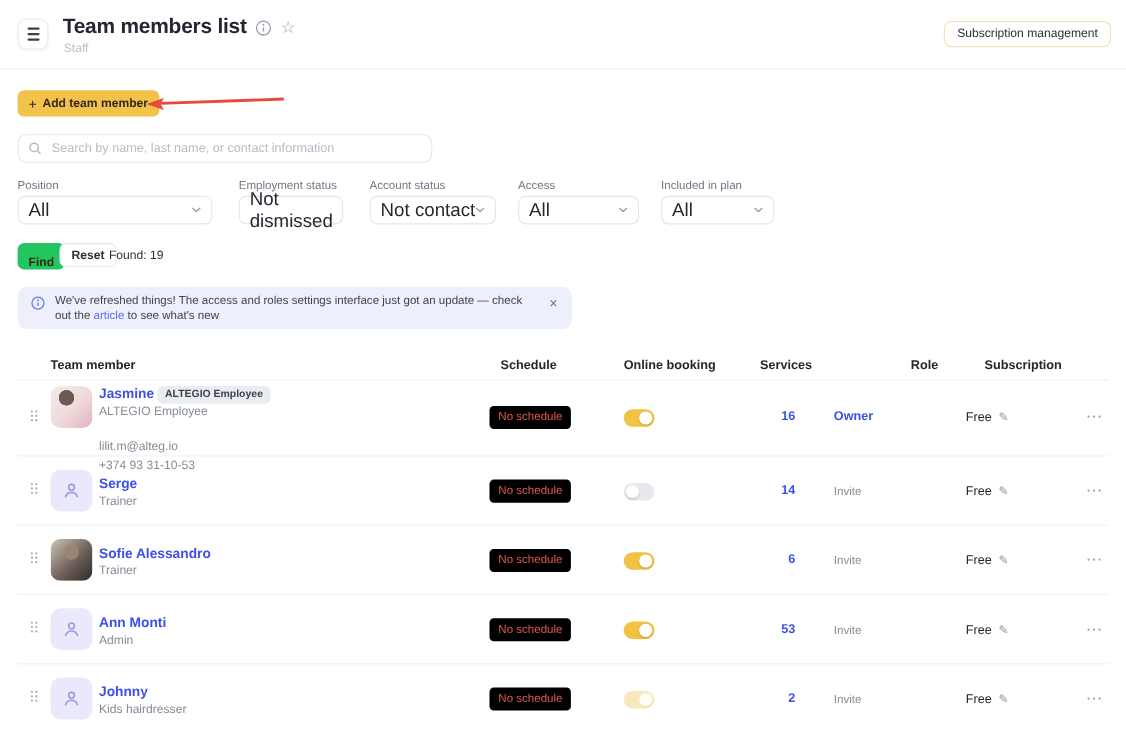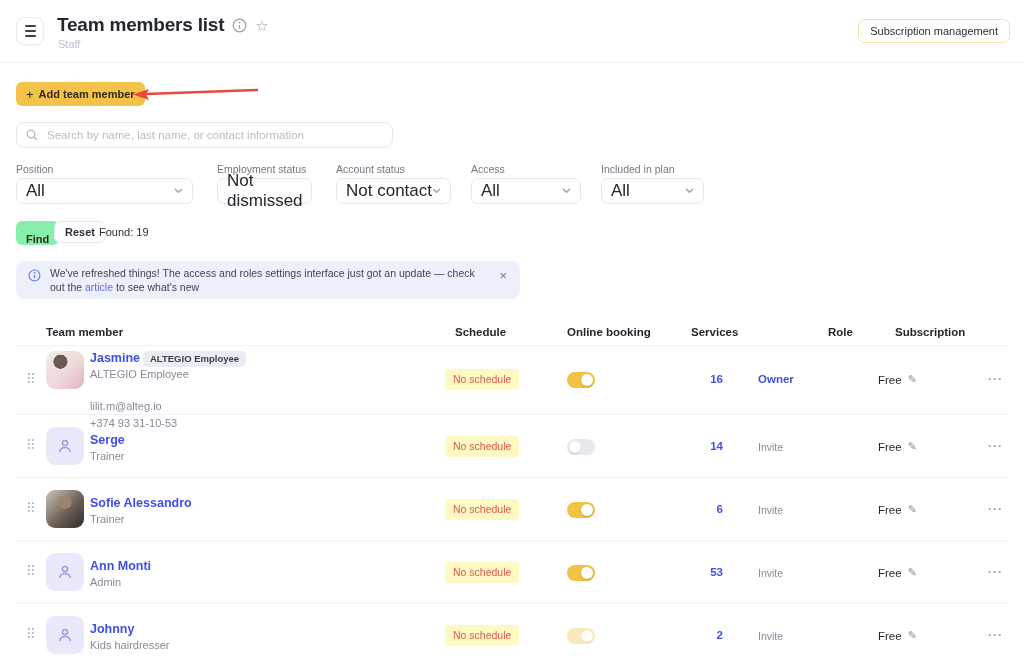--- a/index.html
+++ b/index.html
@@ -35,41 +35,41 @@
   .search-box svg { position:absolute; left:10px; top:7px; }
 
   
   .flabel { position:absolute; top:163px; font-size:10.5px; color:#717883; }
   .select { position:absolute; top:178px; height:26px; border:1px solid #e4e7eb; border-radius:7px;
             background:#fff; font-size:17px; color:#23272f; display:flex; align-items:center;
             justify-content:space-between; padding:0 9px; cursor:pointer; }
 
   
   .find-btn { position:absolute; left:16px; top:221px; height:22px; padding:12px 10px; border:none;
-              background:#86efac; border-radius:6px; font-size:11px; font-weight:700; color:#33291a; cursor:pointer; font-family:inherit; }
+              background:#22c55e; border-radius:6px; font-size:11px; font-weight:700; color:#33291a; cursor:pointer; font-family:inherit; }
   .reset-btn { position:absolute; left:54px; top:221px; height:22px; padding:0 10px; background:#fff;
                border:1px solid #e4e7eb; border-radius:6px; font-size:11px; font-weight:600; color:#2a2e37; cursor:pointer; font-family:inherit; }
   .found { position:absolute; left:99px; top:226px; font-size:11px; color:#2a2e37; }
 
   
   .banner { position:absolute; left:16px; top:261px; width:504px; height:38px; background:#edeffa; border-radius:8px; }
   .banner svg { position:absolute; left:12px; top:8px; }
   .banner p { position:absolute; left:34px; top:5px; width:430px; font-size:10.5px; line-height:14px; color:#3e4452; }
   .banner .lnk { color:#5a6cf0; cursor:pointer; }
   .banner .close { position:absolute; right:13px; top:8px; font-size:13px; color:#6f7680; cursor:pointer; line-height:1; }
 
   
   .hr { position:absolute; left:16px; right:16px; height:1px; background:#eff1f4; }
   .th { position:absolute; top:326px; font-size:11.5px; font-weight:700; color:#23272f; }
   .name-link { position:absolute; font-size:12.5px; font-weight:600; color:#3c4fe8; cursor:pointer; }
   .sub-gray { position:absolute; font-size:11px; color:#848b97; }
   .badge { position:absolute; height:16px; line-height:16px; padding:0 7px; background:#e9ecf1;
            border-radius:5px; font-size:9.5px; font-weight:700; color:#3a414d; }
   .pill { position:absolute; left:445px; height:21px; line-height:21px; padding:0 8px; border-radius:4px;
-          background:#fef9c3; color:#e0574e; font-size:10.5px; }
+          background:#000000; color:#e0574e; font-size:10.5px; }
   .toggle { position:absolute; left:567px; width:28px; height:16px; border-radius:9px; cursor:pointer; }
   .toggle .knob { position:absolute; top:2px; width:12px; height:12px; border-radius:50%;
                   background:#fff; box-shadow:0 1px 2px rgba(0,0,0,.18); }
   .toggle.on { background:#f1c244; } .toggle.on .knob { right:2px; }
   .toggle.off { background:#e7e9ee; } .toggle.off .knob { left:2px; }
   .toggle.faded { background:#f8e9bd; } .toggle.faded .knob { right:2px; background:#fffdf4; box-shadow:0 1px 1px rgba(0,0,0,.08); }
   .svc { position:absolute; left:673px; width:50px; text-align:right; font-size:11.5px; font-weight:600; color:#3d51e8; cursor:pointer; }
   .role-link { position:absolute; left:758px; font-size:11.5px; font-weight:600; color:#3d51e8; cursor:pointer; }
   .role-txt { position:absolute; left:758px; font-size:10.5px; color:#858c98; }
   .subsc { position:absolute; left:878px; font-size:11.5px; font-weight:500; color:#23272f; display:flex; align-items:center; gap:6px; }

